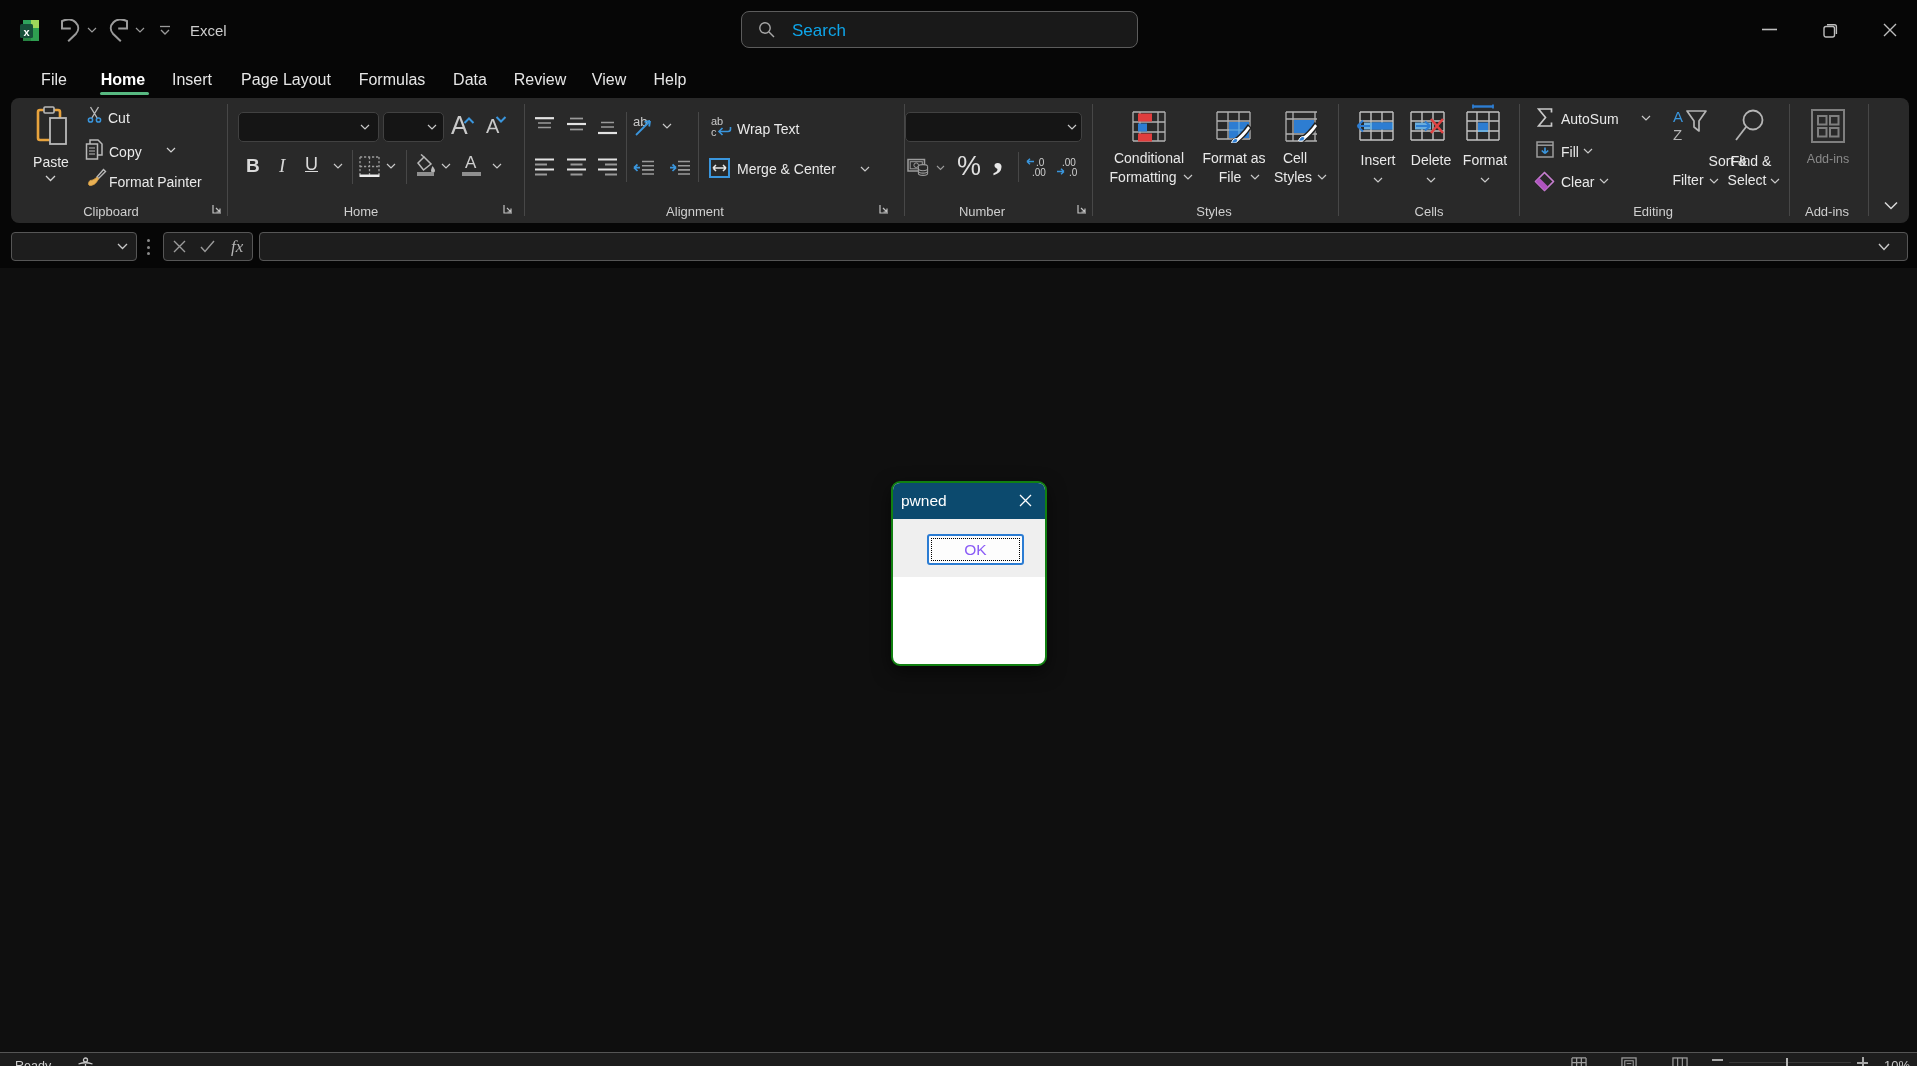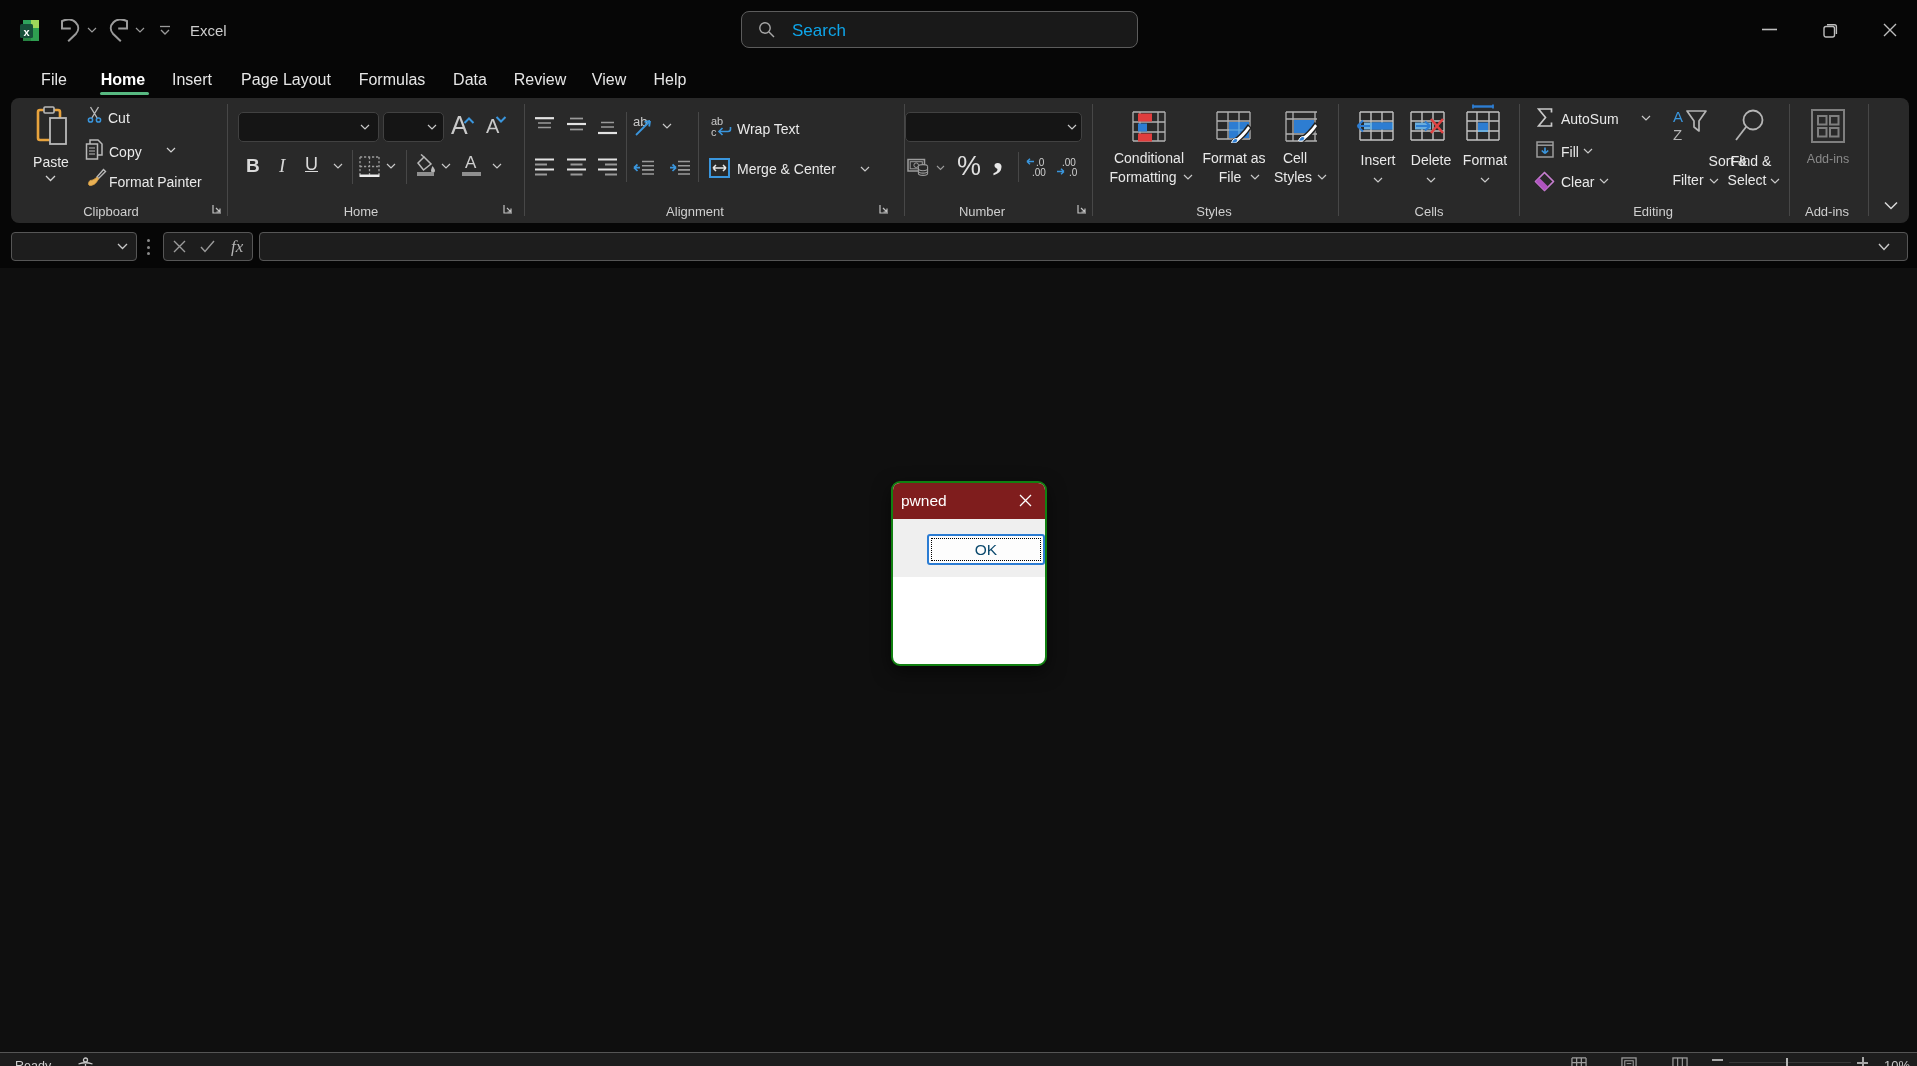--- a/index.html
+++ b/index.html
@@ -475,22 +475,22 @@
   <path d="M6 1 L6 16 M11 1 L11 16" stroke="#9f9f9f" stroke-width="1.2"></path>
 </svg>
 <div class="a" style="left:1712px;top:1059px;width:11px;height:2px;background:#a8a8a8"></div>
 <div class="a" style="left:1729px;top:1062px;width:122px;height:1px;background:#383838"></div>
 <div class="a" style="left:1786px;top:1058px;width:2px;height:8px;background:#b5b5b5"></div>
 <div class="a" style="left:1857px;top:1057px;width:11px;height:2px;background:#a8a8a8;top:1062px"></div>
 <div class="a" style="left:1861.5px;top:1057px;width:2px;height:9px;background:#a8a8a8"></div>
 <div class="a" style="left:1884px;top:1058px;color:#c9c9c9;font-size:13px">10%</div>
 
 <div class="a" id="dialog" style="left:891px;top:481px;width:156px;height:185px;background:#fff;border:2px solid #118011;border-radius:9px;overflow:hidden;box-shadow:0 6px 18px rgba(0,0,0,0.55)">
-  <div style="height:36px;background:#7f1d1d;position:relative">
+  <div style="height:36px;background:#0c4a6e;position:relative">
     <div style="position:absolute;left:8px;top:9px;color:#fff;font-size:15.5px">pwned</div>
     <svg style="position:absolute;right:13px;top:11px" width="13" height="13" viewBox="0 0 13 13">
         <path d="M1 1 L12 12 M12 1 L1 12" stroke="#fff" stroke-width="1.3"></path>
       </svg>
   </div>
   <div style="height:58px;background:#efefef;position:relative">
-    <div style="position:absolute;left:34px;top:15px;width:118px;height:31px;background:#fdfdfd;border:2px solid #2b7cd3;border-radius:3px;outline:1px dotted #000;outline-offset:-5px;display:flex;align-items:center;justify-content:center;color:#0c4a6e;font-size:15.5px">OK</div>
+    <div style="position:absolute;left:34px;top:15px;width:97px;height:31px;background:#fdfdfd;border:2px solid #2b7cd3;border-radius:3px;outline:1px dotted #000;outline-offset:-5px;display:flex;align-items:center;justify-content:center;color:#8b5cf6;font-size:15.5px">OK</div>
   </div>
 </div>
 
 </body></html>

